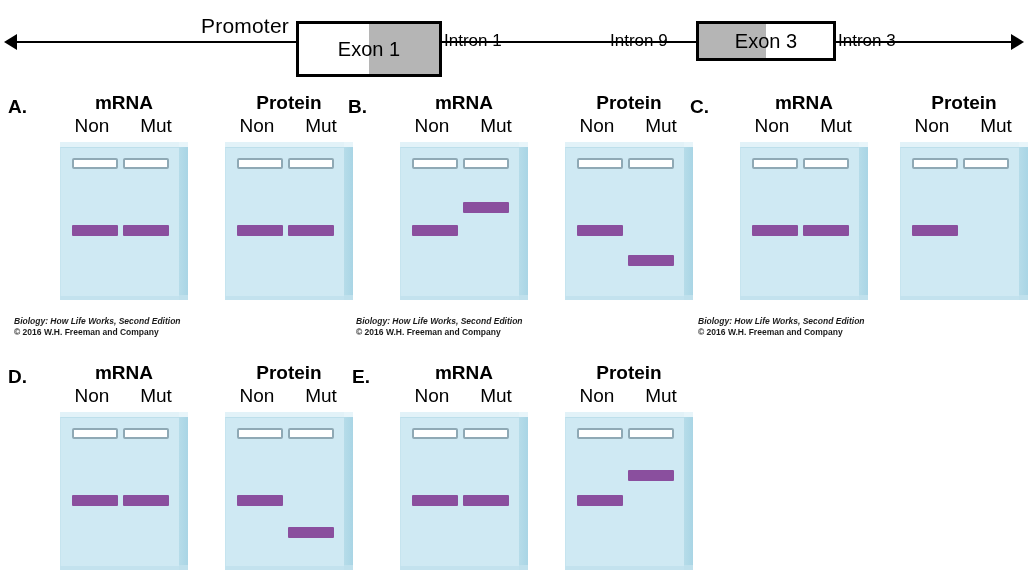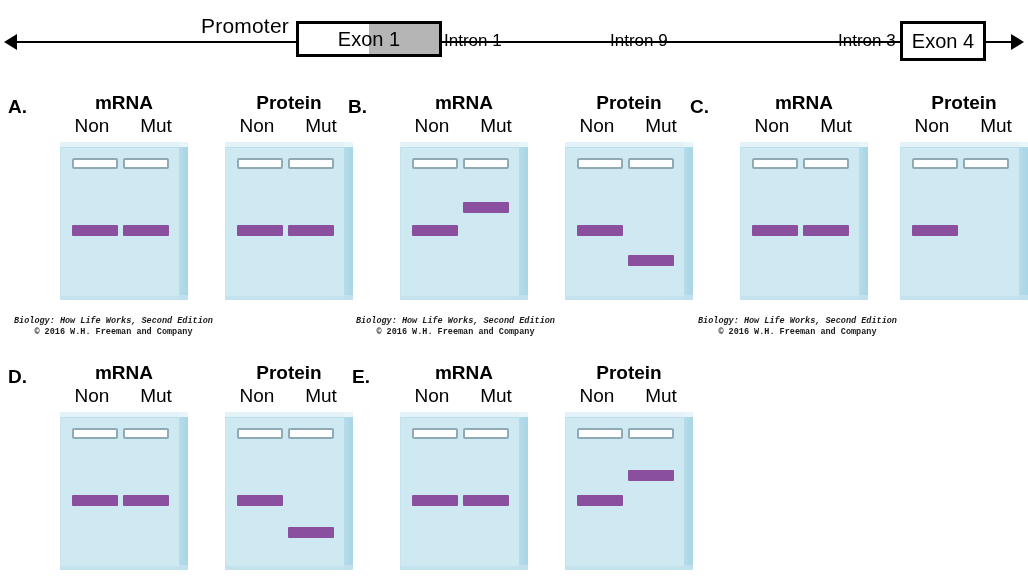--- a/index.html
+++ b/index.html
@@ -83,55 +83,55 @@
   .well{
     position:absolute;height:11px;background:#ffffff;
     border:2px solid #8fa9b5;border-radius:2px;box-sizing:border-box;
   }
   .band{
     position:absolute;height:11px;background:#8a4f9e;border-radius:1px;
   }
 
   .credit{
     position:absolute;font-size:8.5px;line-height:1.35;color:#1a1a1a;
-    font-family:Liberation Mono, monospace;font-weight:bold;
+    font-family:Liberation Sans, sans-serif;font-weight:bold;
     white-space:nowrap;
-    text-align:center;
   }
   .credit .it{font-style:italic;}
   .credit .l2{font-style:normal;}
 </style>
 </head>
 <body>
 
 <div class="stage">
 
   <div id="gene-diagram">
     <div class="axis-line"></div>
     <div class="arrow-head arrow-left"></div>
     <div class="arrow-head arrow-right"></div>
 
     <div class="promoter-label">Promoter</div>
 
-    <div class="exon-box" id="exon1" style="left:296px;top:13px;width:146px;height:36px;">
+    <div class="exon-box" id="exon1" style="left:296px;top:13px;width:146px;height:56px;">
       <div class="fill" style="left:50%;right:0;"></div>
       <div class="etext">Exon 1</div>
     </div>
 
     <div class="intron-label" style="left:444px;width:86px;">Intron 1</div>
 
 
     <div class="intron-label" style="left:610px;width:86px;">Intron 9</div>
 
+    <div class="exon-box" id="exon3" style="left:696px;top:13px;width:140px;height:40px;">
+      <div class="fill" style="left:0;width:50%;"></div>
+      <div class="etext">Exon 3</div>
+    </div>
 
     <div class="intron-label" style="left:838px;width:80px;">Intron 3</div>
 
-    <div class="exon-box" id="exon4" style="left:900px;top:13px;width:86px;height:40px;">
-      <div class="etext">Exon 4</div>
-    </div>
   </div>
 
   <div id="panels-root">
       <div class="panel" style="left: 0px; top: 0px;">
         <div class="panel-letter" style="left: 8px; top: 96px;">A.</div>
         <div class="gelgroup" style="left: 60px; top: 92px; width: 128px; height: 208px;">
           <div class="gel-title">mRNA</div>
           <div class="lane-labels">
             <span>Non</span>
             <span>Mut</span>

